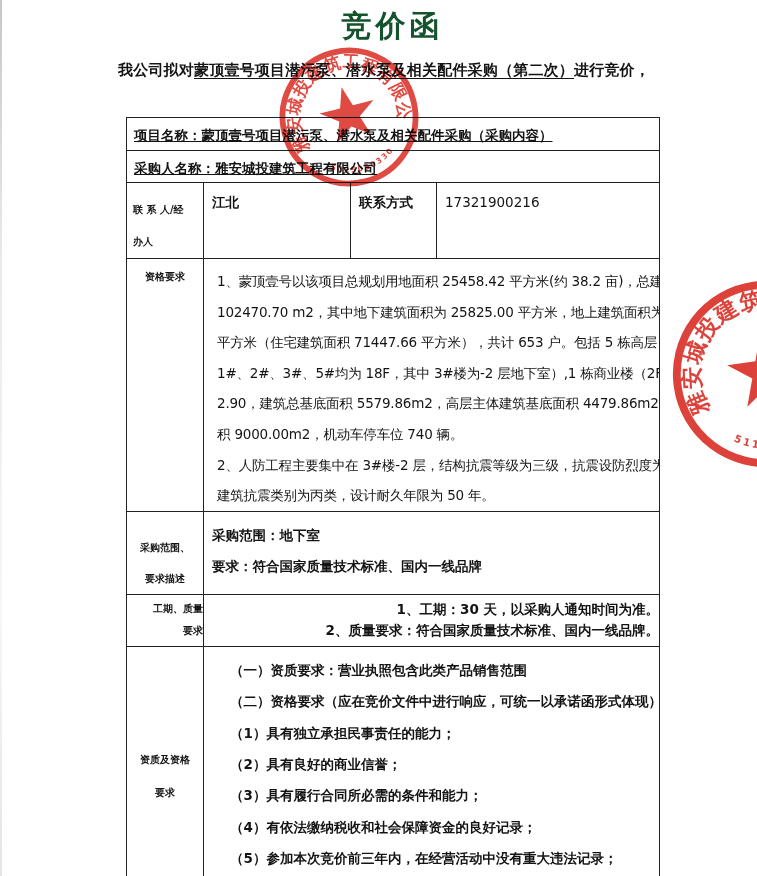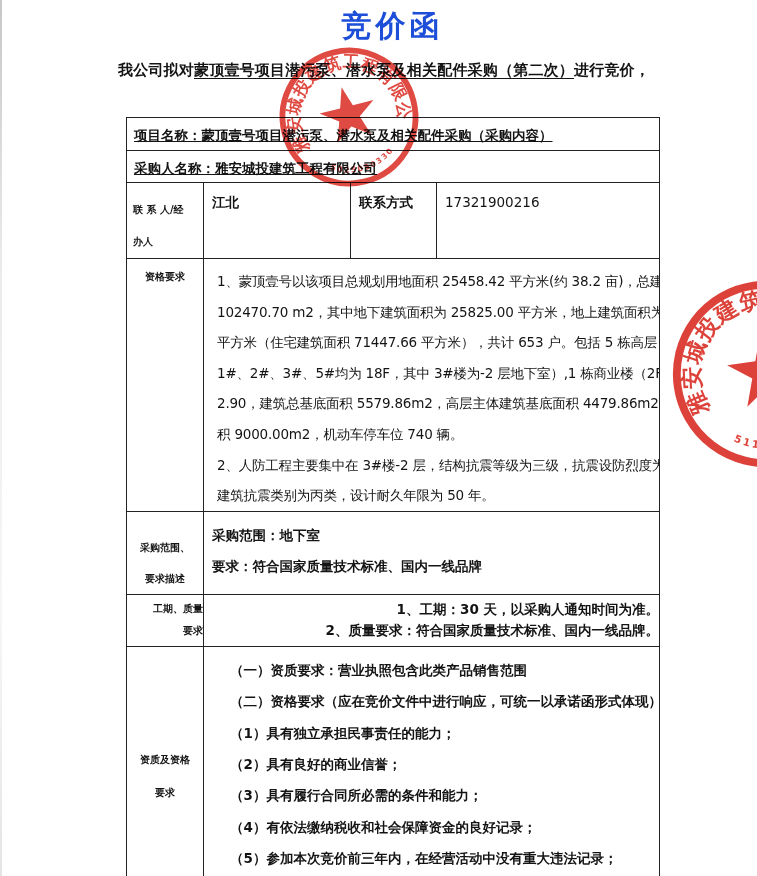--- a/index.html
+++ b/index.html
@@ -12,21 +12,21 @@
     overflow:hidden;
   }
   .scan-edge {
     position:absolute; left:0; top:0; width:2px; height:876px;
     background:linear-gradient(180deg,#9a9a9a 0%,#d9d9d9 30%,#efefef 70%,#cfcfcf 100%);
     opacity:.55;
   }
   .doc-title {
     position:absolute; top:6px; left:60px; width:665px;
     text-align:center; font-size:30px; font-weight:bold; letter-spacing:4px;
-    color:#1d4ed8;
+    color:#14532d;
   }
   .intro {
     position:absolute; top:55px; left:84px; width:662px;
     font-size:15px; font-weight:bold; line-height:31px;
     white-space:nowrap; letter-spacing:.2px;
   }
   .intro .indent { display:inline-block; width:34px; }
   .intro .u { text-decoration:underline; text-underline-offset:3px; }
   table.doc-table {
     position:absolute; left:126px; top:117px; width:533px;

